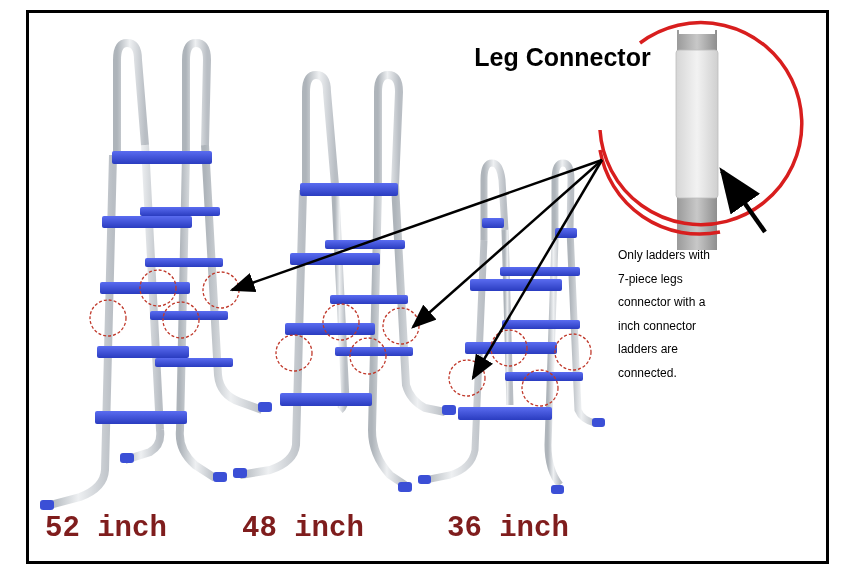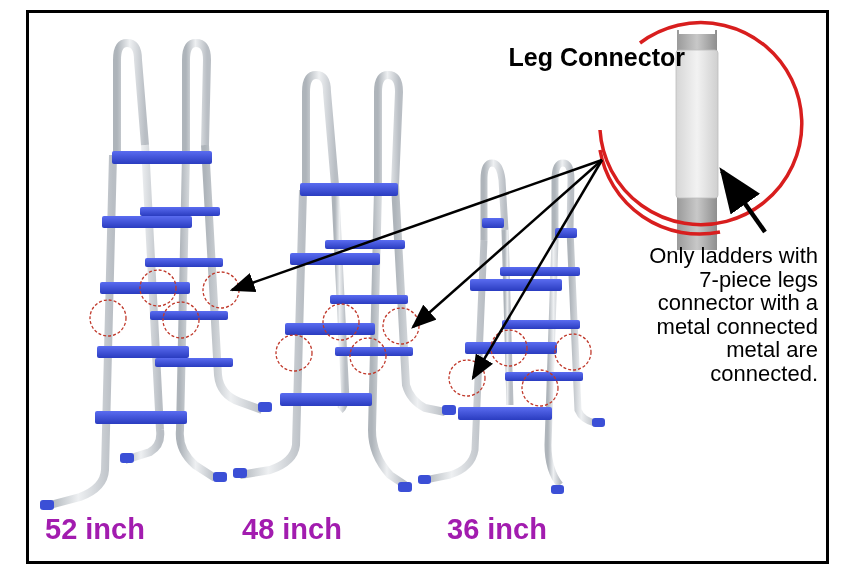--- a/index.html
+++ b/index.html
@@ -1,21 +1,21 @@
 <!DOCTYPE html>
 <html><head>
 <meta charset="utf-8">
 <style>
   html, body { margin: 0; padding: 0; background: #ffffff; }
   body { width: 842px; height: 573px; position: relative; overflow: hidden; font-family: "Liberation Sans", sans-serif; }
   .frame { position: absolute; left: 26px; top: 10px; width: 797px; height: 548px; border: 3px solid #000; background: #fff; }
   .art { position: absolute; left: 0; top: 0; width: 842px; height: 573px; }
-  .callout-title { position: absolute; left: 440px; top: 44px; width: 245px; text-align: right; font-weight: bold; font-size: 25px; line-height: 26px; color: #000; }
-  .note { position: absolute; left: 618px; top: 244px; width: 200px; text-align: right; font-size: 22px; line-height: 23.5px; color: #000; }
-  .size-label { position: absolute; top: 512px; font-weight: bold; font-size: 29px; color: #a21caf; line-height: 34px; }
+  .callout-title { position: absolute; left: 440px; top: 44px; width: 245px; text-align: center; font-weight: bold; font-size: 25px; line-height: 26px; color: #000; }
+  .note { position: absolute; left: 618px; top: 244px; width: 200px; text-align: left; font-size: 12px; line-height: 23.5px; color: #000; }
+  .size-label { position: absolute; top: 512px; font-weight: bold; font-size: 29px; color: #7f1d1d; line-height: 34px; font-family: Liberation Mono, monospace; }
   #lbl52 { left: 45px; }
   #lbl48 { left: 242px; }
   #lbl42 { left: 447px; }
 </style>
 </head>
 <body>
 
 <div class="frame"></div>
 
 <svg class="art" viewBox="0 0 842 573" xmlns="http://www.w3.org/2000/svg">
@@ -141,20 +141,20 @@
 </svg>
 
 <div class="callout-title">
   <div>Leg Connector</div>
 </div>
 
 <div class="note">
   <div>Only ladders with</div>
   <div>7-piece legs</div>
   <div>connector with a</div>
-  <div>metal connected</div>
-  <div>metal are</div>
+  <div>inch connector</div>
+  <div>ladders are</div>
   <div>connected.</div>
 </div>
 
 <div id="lbl52" class="size-label">52 inch</div>
 <div id="lbl48" class="size-label">48 inch</div>
 <div id="lbl42" class="size-label">36 inch</div>
 
 </body></html>

